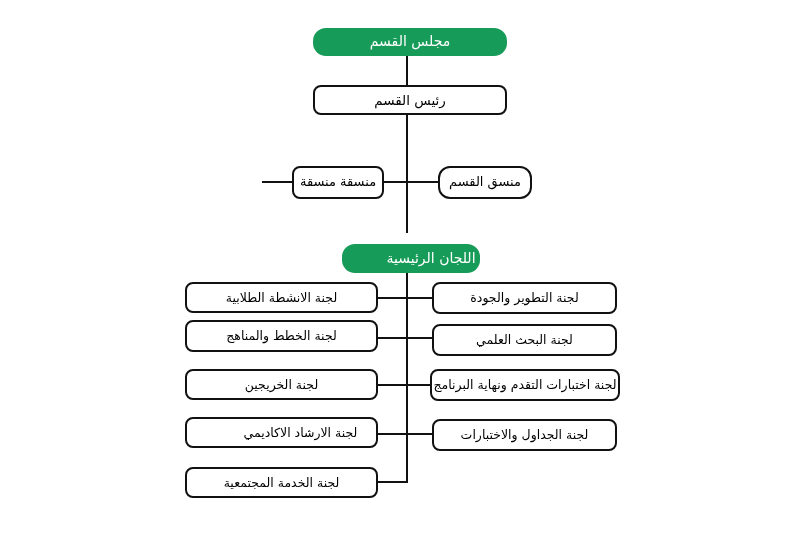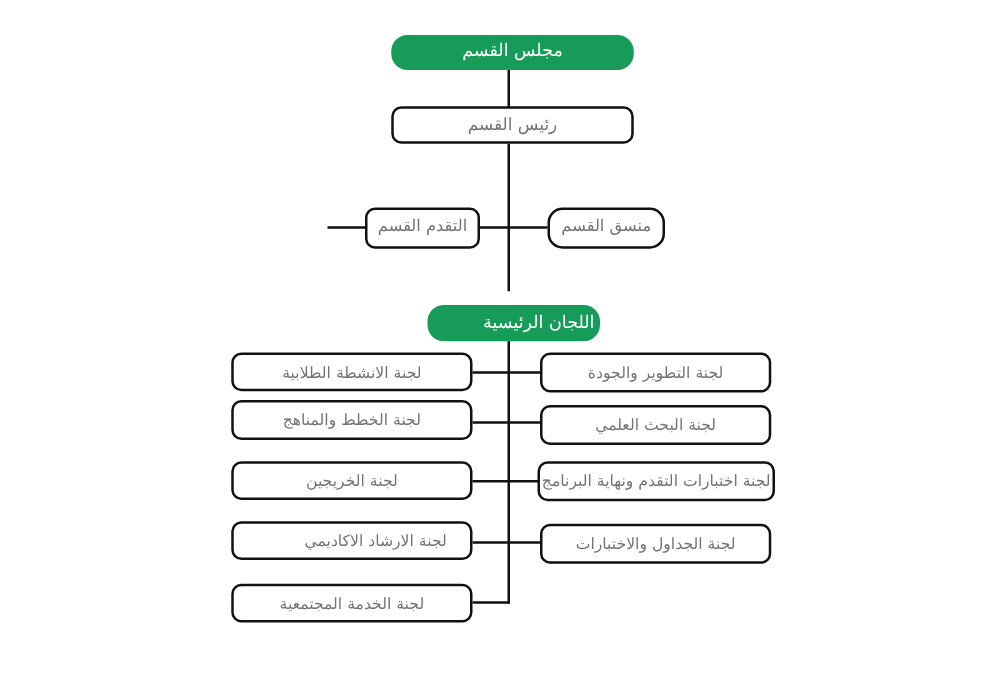--- a/index.html
+++ b/index.html
@@ -13,21 +13,21 @@
   }
   .node {
     position: absolute;
     display: flex;
     align-items: center;
     justify-content: center;
     box-sizing: border-box;
     text-align: center;
     direction: rtl;
     unicode-bidi: embed;
-    color: #737373;
+    color: #000000;
     line-height: 1.1;
   }
   .node.white {
     background: #ffffff;
     border: 2px solid #111111;
     border-radius: 8px;
     font-size: 12.5px;
   }
   .node.green {
     background: #169b58;
@@ -59,21 +59,21 @@
   <div class="line h-line" style="left:378px; top:297px; width:55px;"></div>
   <div class="line h-line" style="left:378px; top:337px; width:55px;"></div>
   <div class="line h-line" style="left:378px; top:384px; width:55px;"></div>
   <div class="line h-line" style="left:378px; top:433px; width:55px;"></div>
   <div class="line h-line" style="left:378px; top:481px; width:30px;"></div>
 
   <div class="node green" style="left:313px; top:28px; width:194px; height:28px;">مجلس القسم</div>
 
   <div class="node white head" style="left:313px; top:85px; width:194px; height:30px;">رئيس القسم</div>
 
-  <div class="node white staff" style="left:292px; top:166px; width:92px; height:33px;">التقدم القسم</div>
+  <div class="node white staff" style="left:292px; top:166px; width:92px; height:33px;">منسقة منسقة</div>
   <div class="node white staff" style="left:438px; top:166px; width:94px; height:33px;border-radius:12px;">منسق القسم</div>
 
   <div class="node green" style="left:342px; top:244px; width:138px; height:29px;padding-left:40px;">اللجان الرئيسية</div>
 
   <div class="node white" style="left:185px; top:282px; width:193px; height:31px;">لجنة الانشطة الطلابية</div>
   <div class="node white" style="left:185px; top:320px; width:193px; height:32px;">لجنة الخطط والمناهج</div>
   <div class="node white" style="left:185px; top:369px; width:193px; height:31px;">لجنة الخريجين</div>
   <div class="node white" style="left:185px; top:417px; width:193px; height:31px;padding-left:38px;">لجنة الارشاد الاكاديمي</div>
   <div class="node white" style="left:185px; top:467px; width:193px; height:31px;">لجنة الخدمة المجتمعية</div>
 

